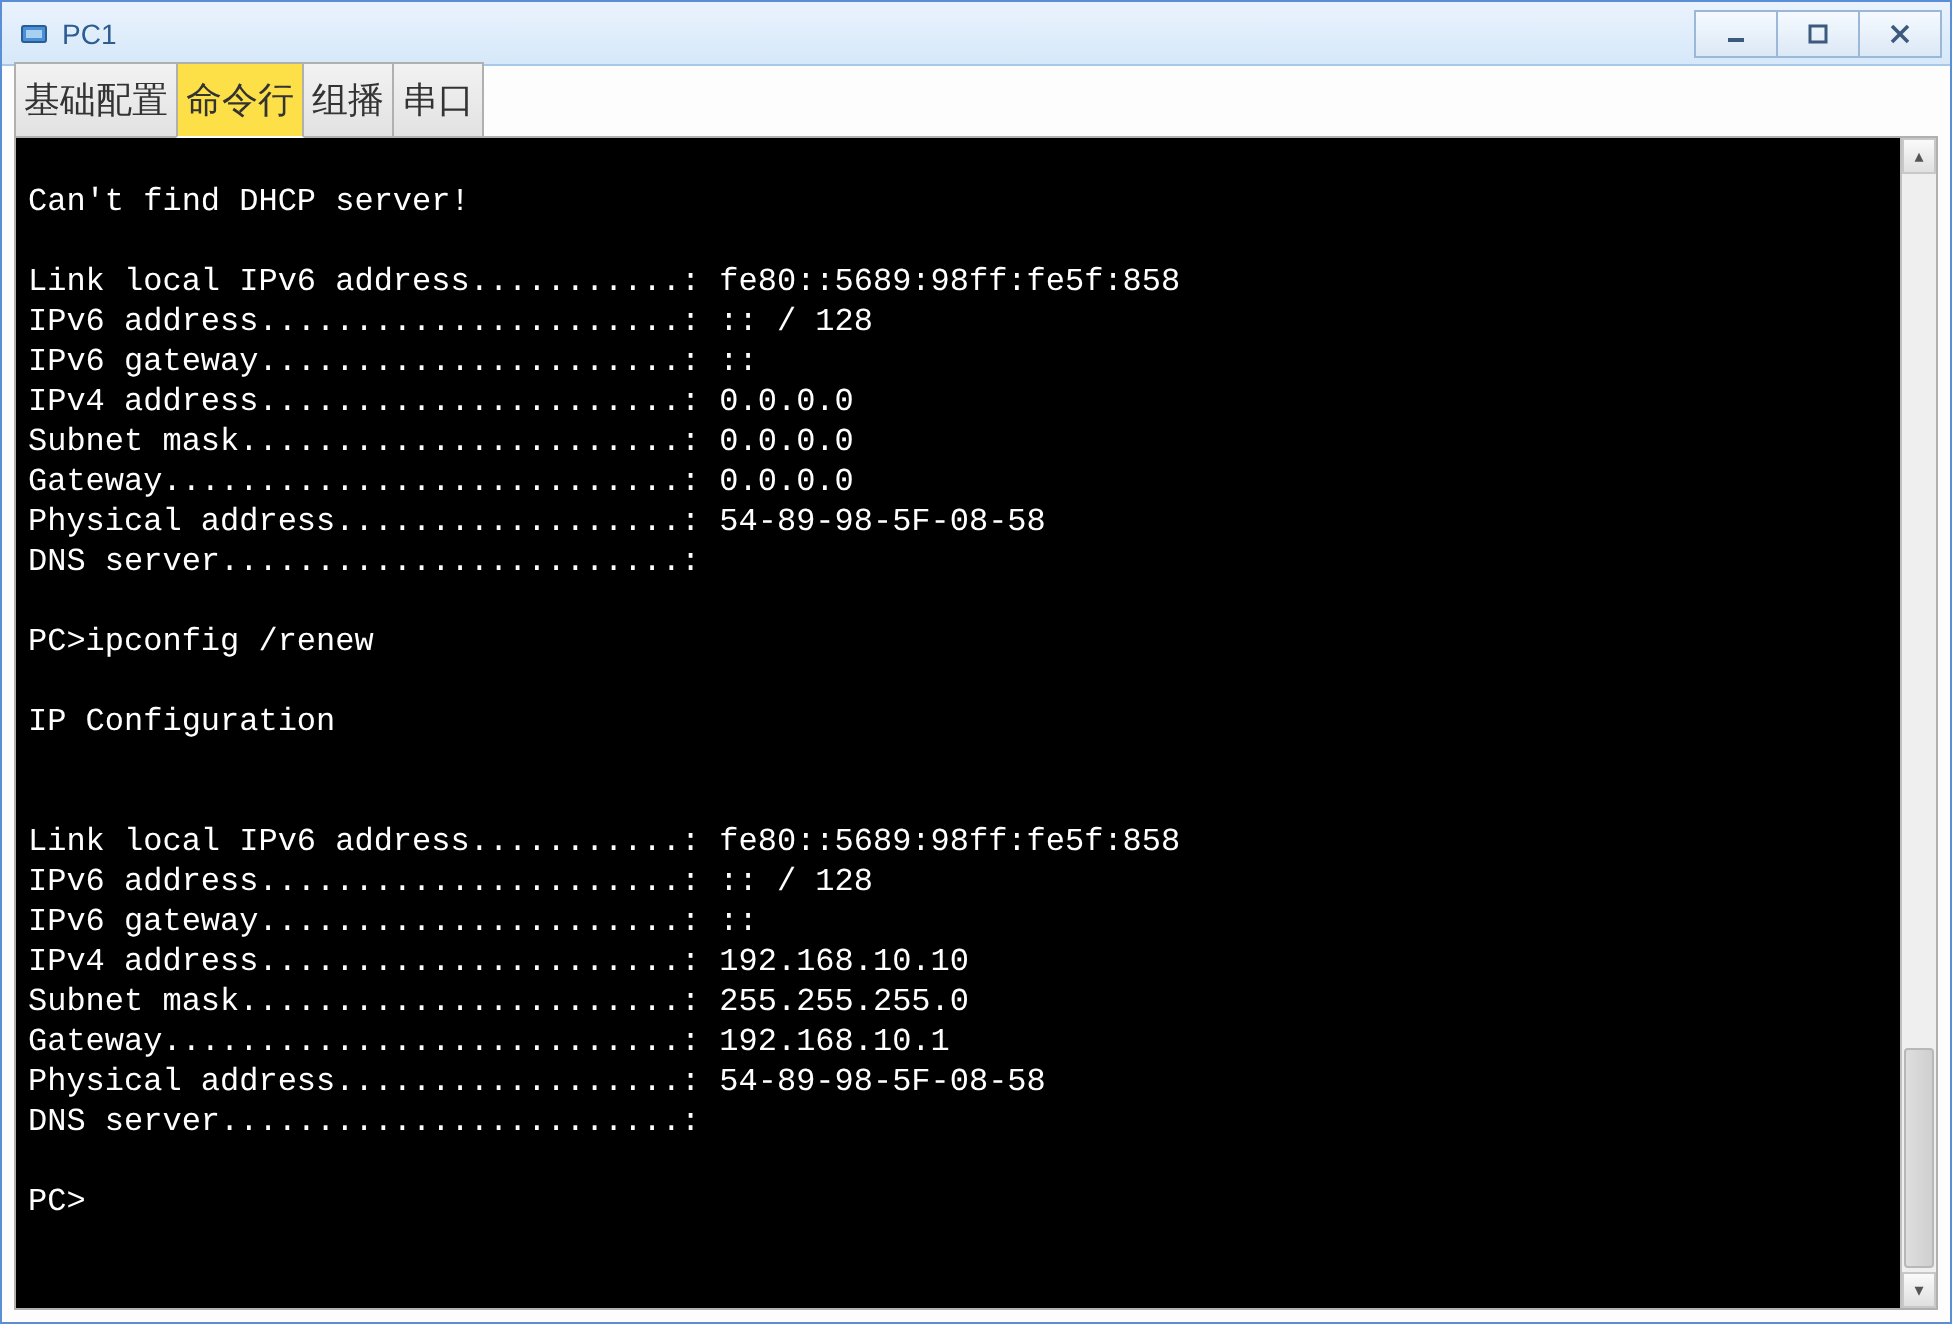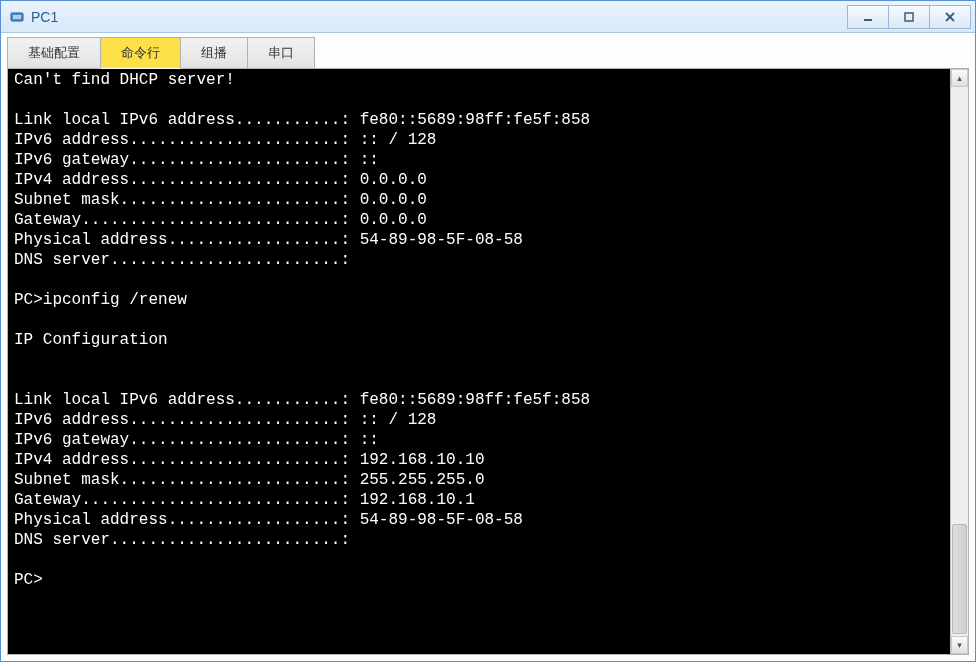--- a/index.html
+++ b/index.html
@@ -67,24 +67,24 @@
       display: flex;
       flex-direction: column;
       background: #fdfdfd;
     }
     .tabs-row {
       display: flex;
       height: 30px;
       align-items: flex-end;
     }
     .tab {
-      padding: 6px 20px;
+      padding: 6px 4px;
       border: 1px solid #b0b0b0;
       background: linear-gradient(#fafafa, #e8e8e8);
-      font-size: 13px;
+      font-size: 18px;
       color: #333;
       cursor: pointer;
       margin-right: -1px;
       position: relative;
       white-space: nowrap;
     }
     .tab.inactive {
       background: linear-gradient(#f2f2f2, #e2e2e2);
     }
     .tab.active {
@@ -100,21 +100,21 @@
       position: relative;
       display: flex;
     }
     .terminal {
       flex: 1;
       background: #000;
       color: #fff;
       font-family: "Courier New", monospace;
       font-size: 16px;
       line-height: 20px;
-      padding: 1px 6px;
+      padding: 22px 6px;
       white-space: pre;
       overflow: hidden;
     }
     .vscroll {
       width: 18px;
       background: #f0f0f0;
       border-left: 1px solid #c0c0c0;
       display: flex;
       flex-direction: column;
     }

